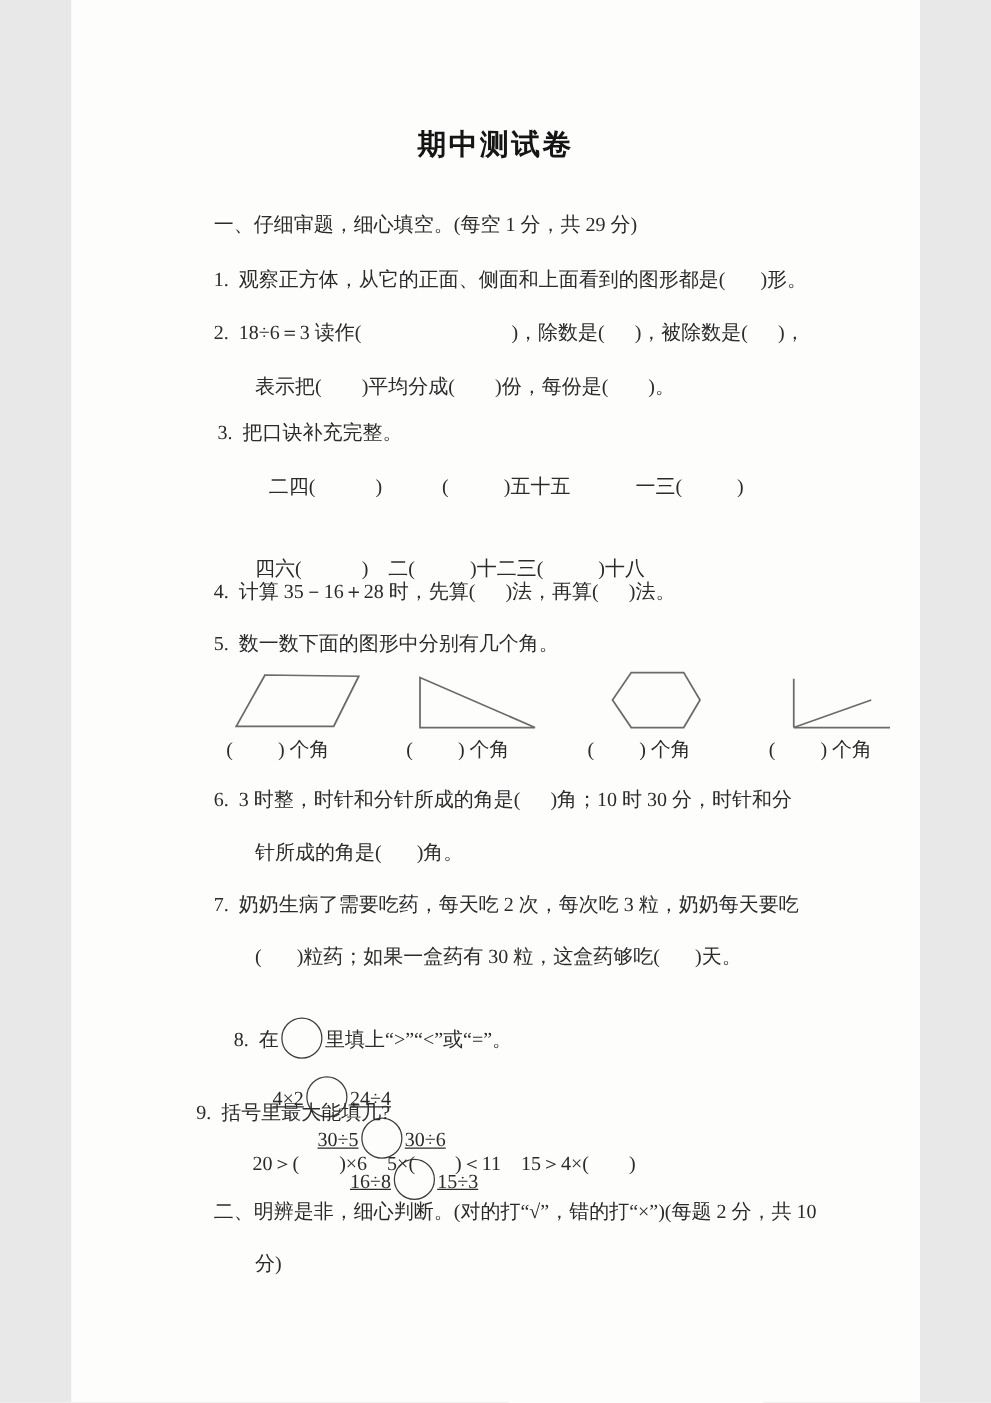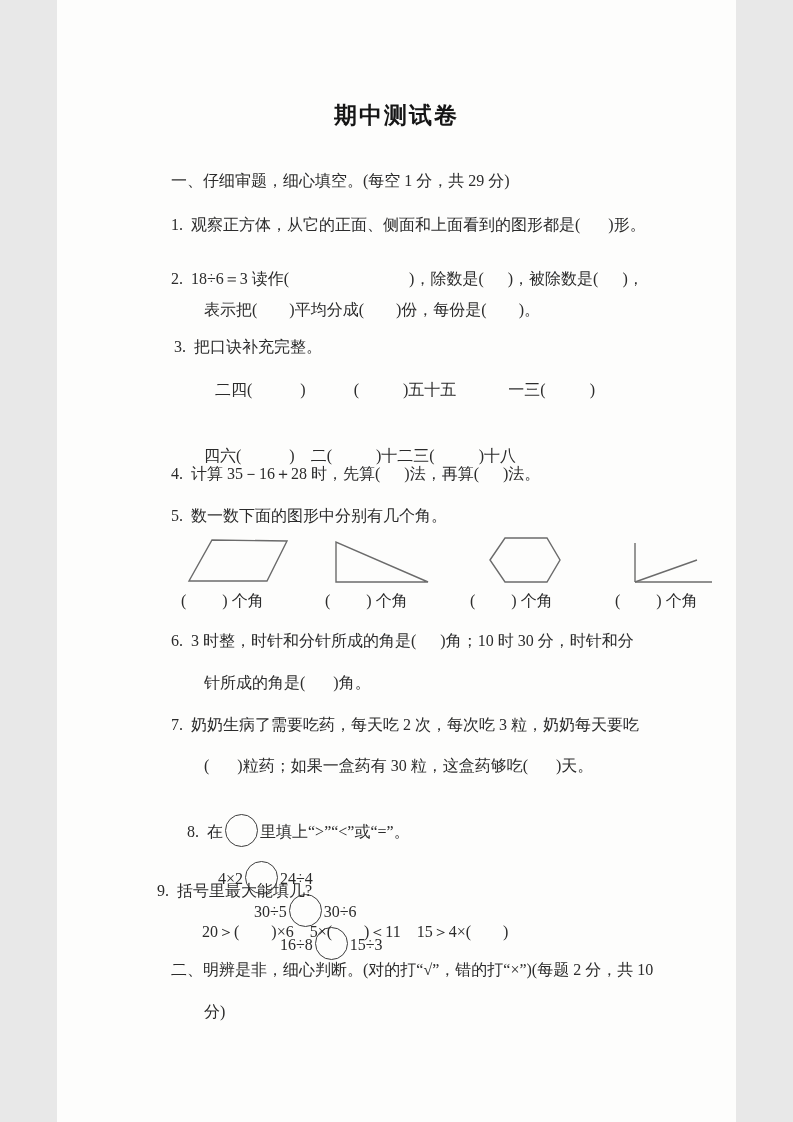--- a/index.html
+++ b/index.html
@@ -32,36 +32,36 @@
     vertical-align:-10px;
     margin:0 2px;
     box-sizing:border-box;
     background:transparent;
   }
   .fig { position:absolute; }
   .fig svg { display:block; }
   .fig polygon, .fig line {
     fill:none; stroke:#6b6b6b; stroke-width:1.4; stroke-linejoin:miter;
   }
-  .cmp-item { display:inline-block; }
+  .cmp-item { display:inline-block;text-decoration:underline; }
   .cmp-gap-a { margin-left:36px; }
   .cmp-gap-b { margin-left:62px; }
 </style>
 </head>
 <body>
 
 <div class="page">
 
   <div class="title">期中测试卷</div>
 
   <div class="line" style="top:168px; left:114px;">一、仔细审题，细心填空。(每空 1 分，共 29 分)</div>
 
   <div class="line" style="top:212px; left:114px;">1.  观察正方体，从它的正面、侧面和上面看到的图形都是(       )形。</div>
 
-  <div class="line" style="top:266px; left:114px;">2.  18÷6＝3 读作(                              )，除数是(      )，被除数是(      )，</div>
+  <div class="line" style="top:254px; left:114px;">2.  18÷6＝3 读作(                              )，除数是(      )，被除数是(      )，</div>
   <div class="line" style="top:297px; left:147px;">表示把(        )平均分成(        )份，每份是(        )。</div>
 
   <div class="line" style="top:334px; left:117px;">3.  把口诀补充完整。</div>
   <div class="line" style="top:377px; left:158px;">二四(            )            (           )五十五             一三(           )</div>
   <div class="line" style="top:443px; left:147px;">四六(            )    二(           )十二三(           )十八</div>
 
   <div class="line" style="top:461px; left:114px;">4.  计算 35－16＋28 时，先算(      )法，再算(      )法。</div>
 
   <div class="line" style="top:503px; left:114px;">5.  数一数下面的图形中分别有几个角。</div>
 

